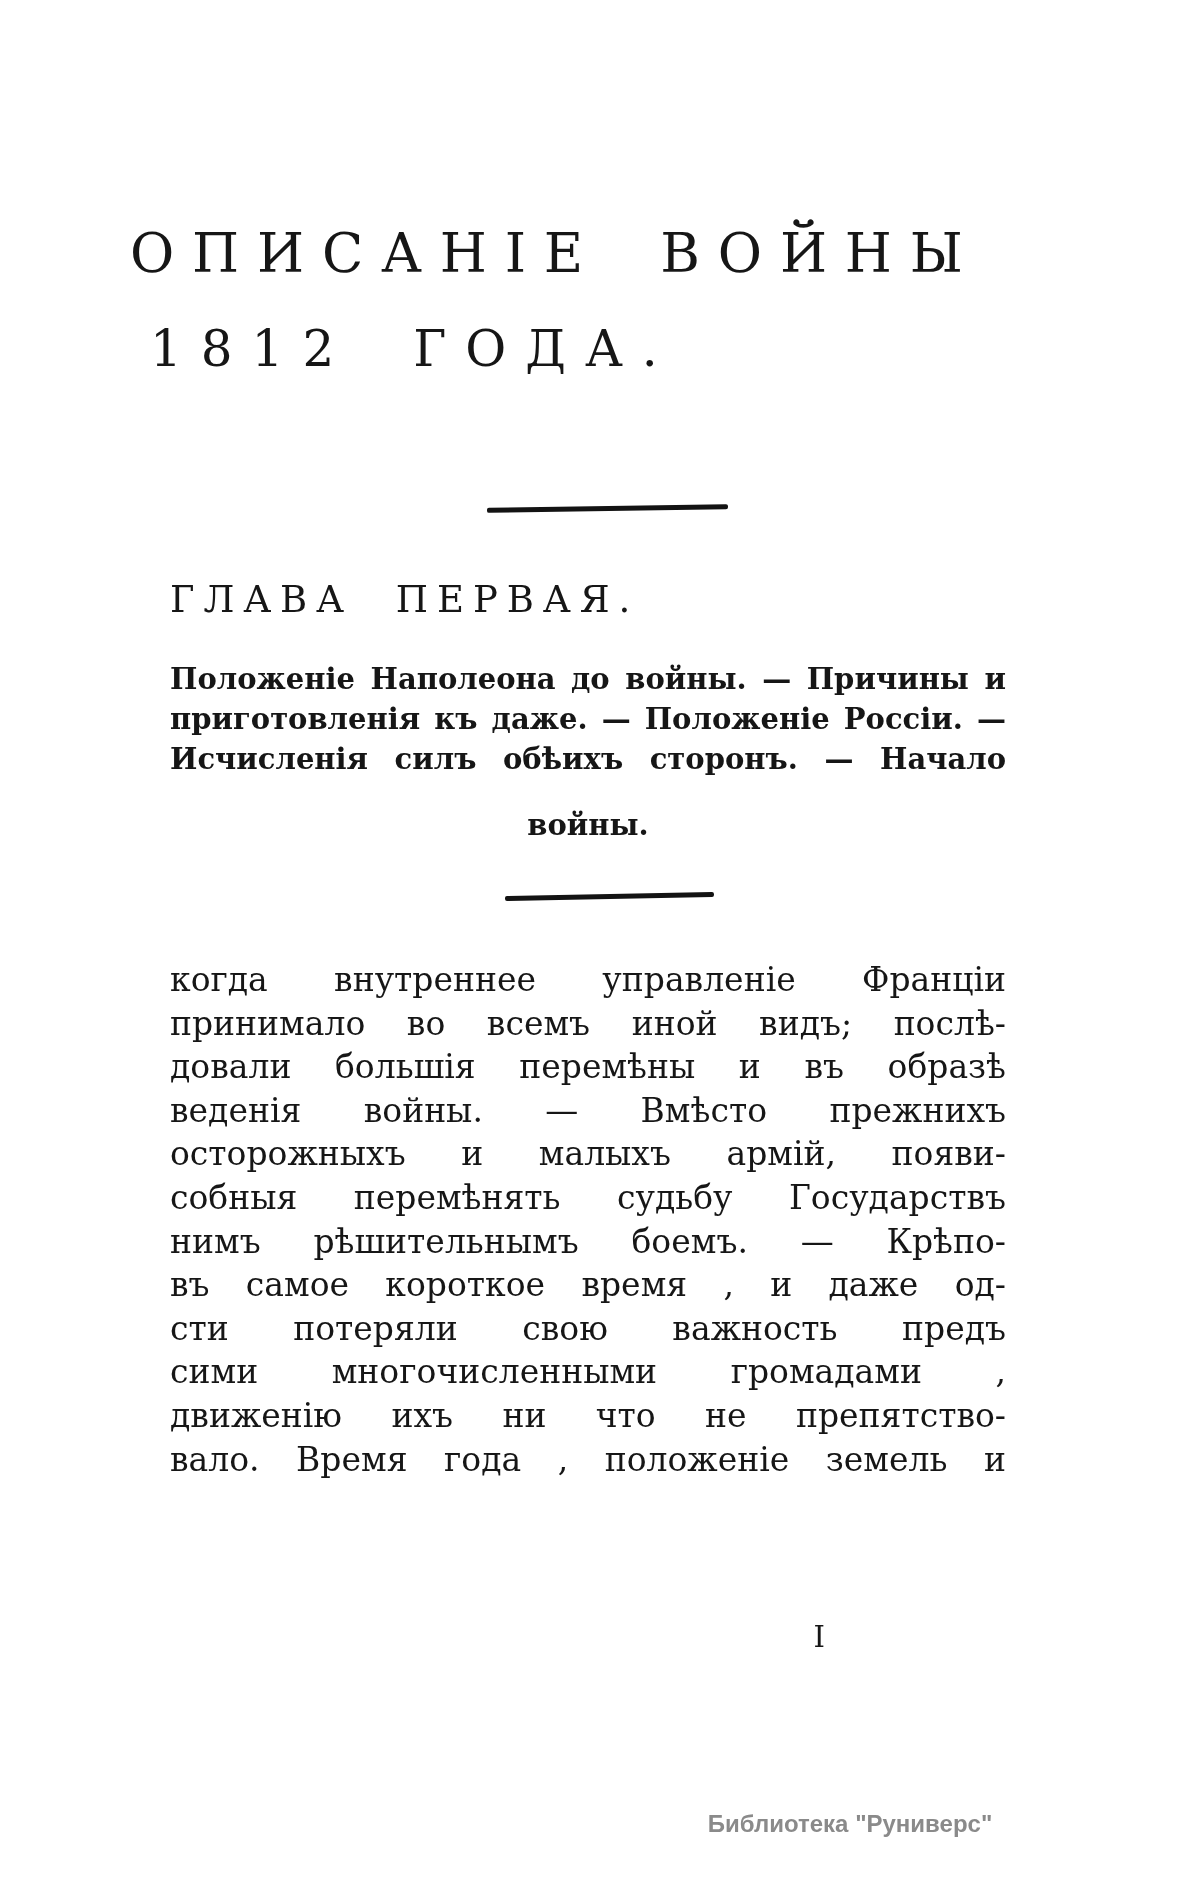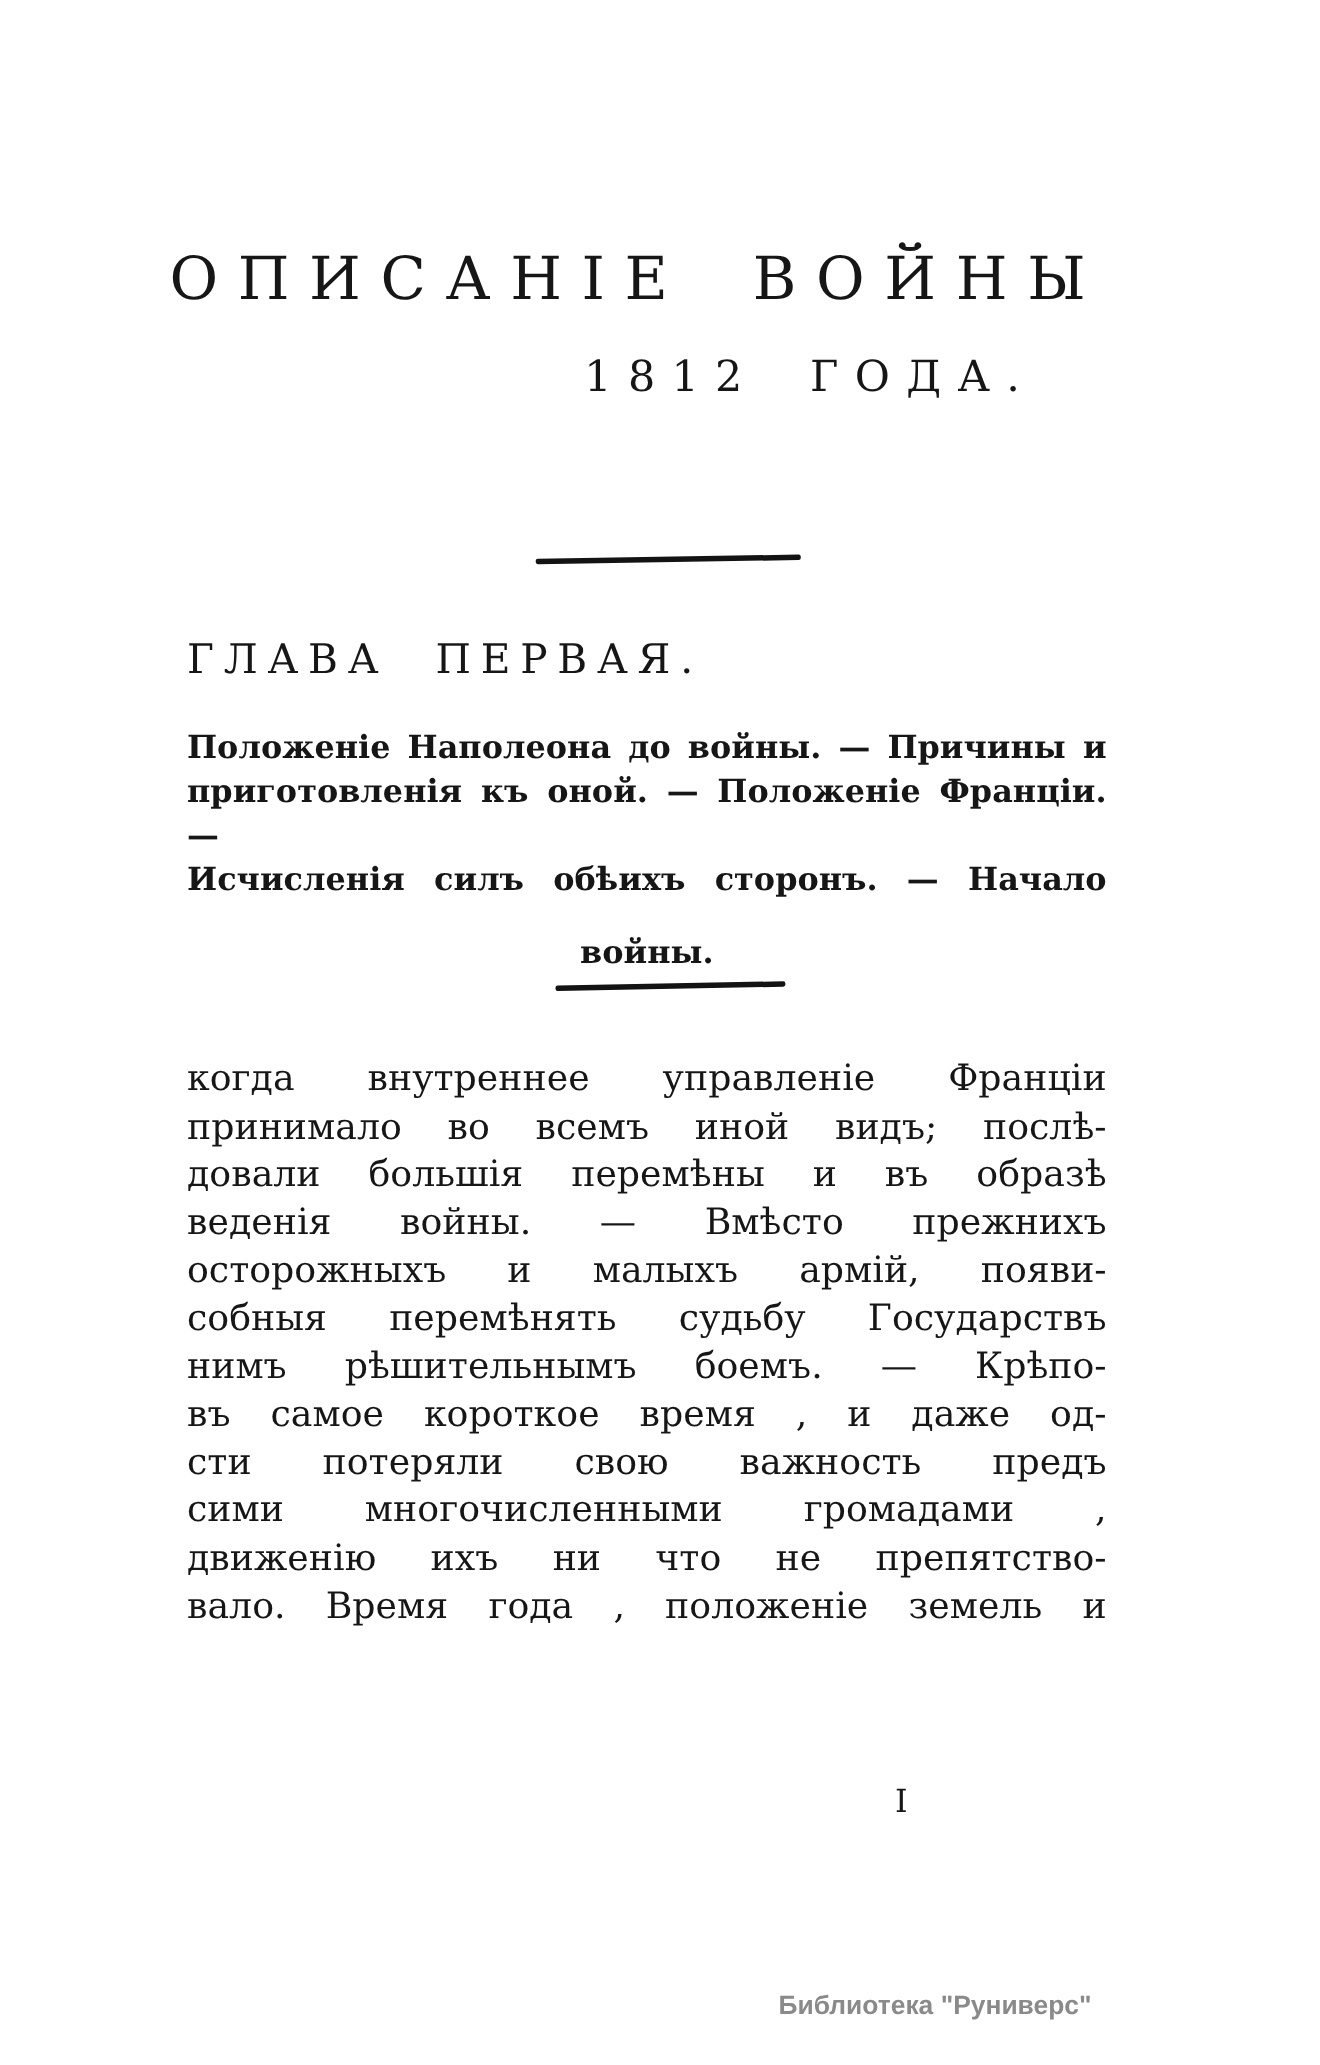--- a/index.html
+++ b/index.html
@@ -20,28 +20,27 @@
   .title {
     top: 222px;
     left: 130px;
     width: 745px;
     text-align: center;
     font-size: 54px;
     font-weight: 400;
     letter-spacing: 0.33em;
     word-spacing: 0.45em;
     white-space: nowrap;
-    margin-left: 24px;
   }
   .subtitle {
     top: 320px;
     left: 150px;
     width: 792px;
-    text-align: right;
-    font-size: 39px;
+    text-align: left;
+    font-size: 50px;
     letter-spacing: 0.38em;
     word-spacing: 0.5em;
     white-space: nowrap;
   }
   .rule {
     background: #131313;
     border-radius: 2px;
   }
   .rule-1 {
     top: 506px;
@@ -119,21 +118,21 @@
 <div class="abs title">ОПИСАНІЕ ВОЙНЫ</div>
 
 <div class="abs subtitle">1812 ГОДА.</div>
 
 <div class="abs rule rule-1"></div>
 
 <div class="abs chapter-heading">ГЛАВА ПЕРВАЯ.</div>
 
 <div class="abs summary">
   <div class="jline">Положеніе Наполеона до войны. — Причины и</div>
-  <div class="jline">приготовленія къ оной. — Положеніе Франціи. —</div>
+  <div class="jline">приготовленія къ даже. — Положеніе Россіи. —</div>
   <div class="jline">Исчисленія силъ обѣихъ сторонъ. — Начало</div>
   <div class="cline">войны.</div>
 </div>
 
 <div class="abs rule rule-2"></div>
 
 <div class="abs body-text">
   <div class="jline">когда внутреннее управленіе Франціи</div>
   <div class="jline">принимало во всемъ иной видъ; послѣ-</div>
   <div class="jline">довали большія перемѣны и въ образѣ</div>

